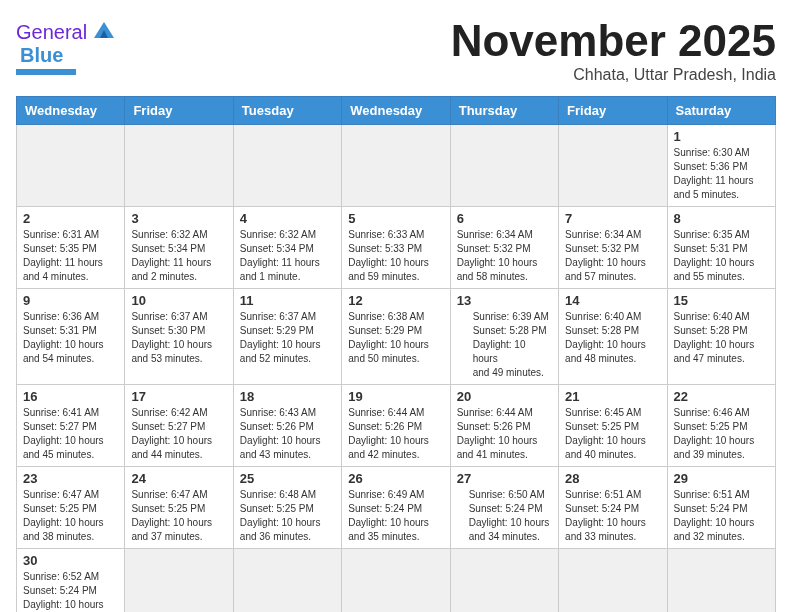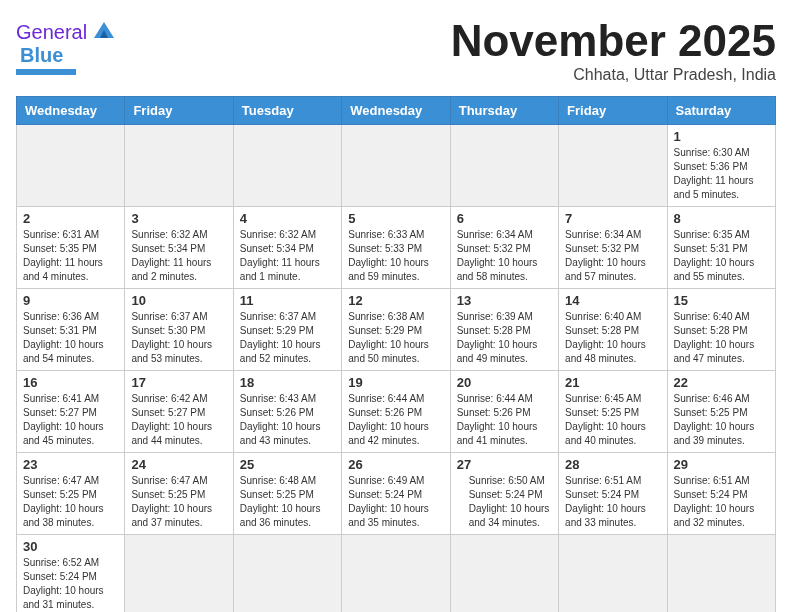--- a/index.html
+++ b/index.html
@@ -214,21 +214,21 @@
         </td>
         <td>
           <span class="day-num">12</span>
           <div class="day-info" style="white-space: pre-line;">Sunrise: 6:38 AM
 Sunset: 5:29 PM
 Daylight: 10 hours
 and 50 minutes.</div>
         </td>
         <td>
           <span class="day-num">13</span>
-          <div class="day-info" style="white-space: pre-line;">Sunrise: 6:39 AM
+          <div class="day-info" style="white-space: pre-line; margin-left: 16px;">Sunrise: 6:39 AM
 Sunset: 5:28 PM
 Daylight: 10 hours
 and 49 minutes.</div>
         </td>
         <td>
           <span class="day-num">14</span>
           <div class="day-info" style="white-space: pre-line;">Sunrise: 6:40 AM
 Sunset: 5:28 PM
 Daylight: 10 hours
 and 48 minutes.</div>

